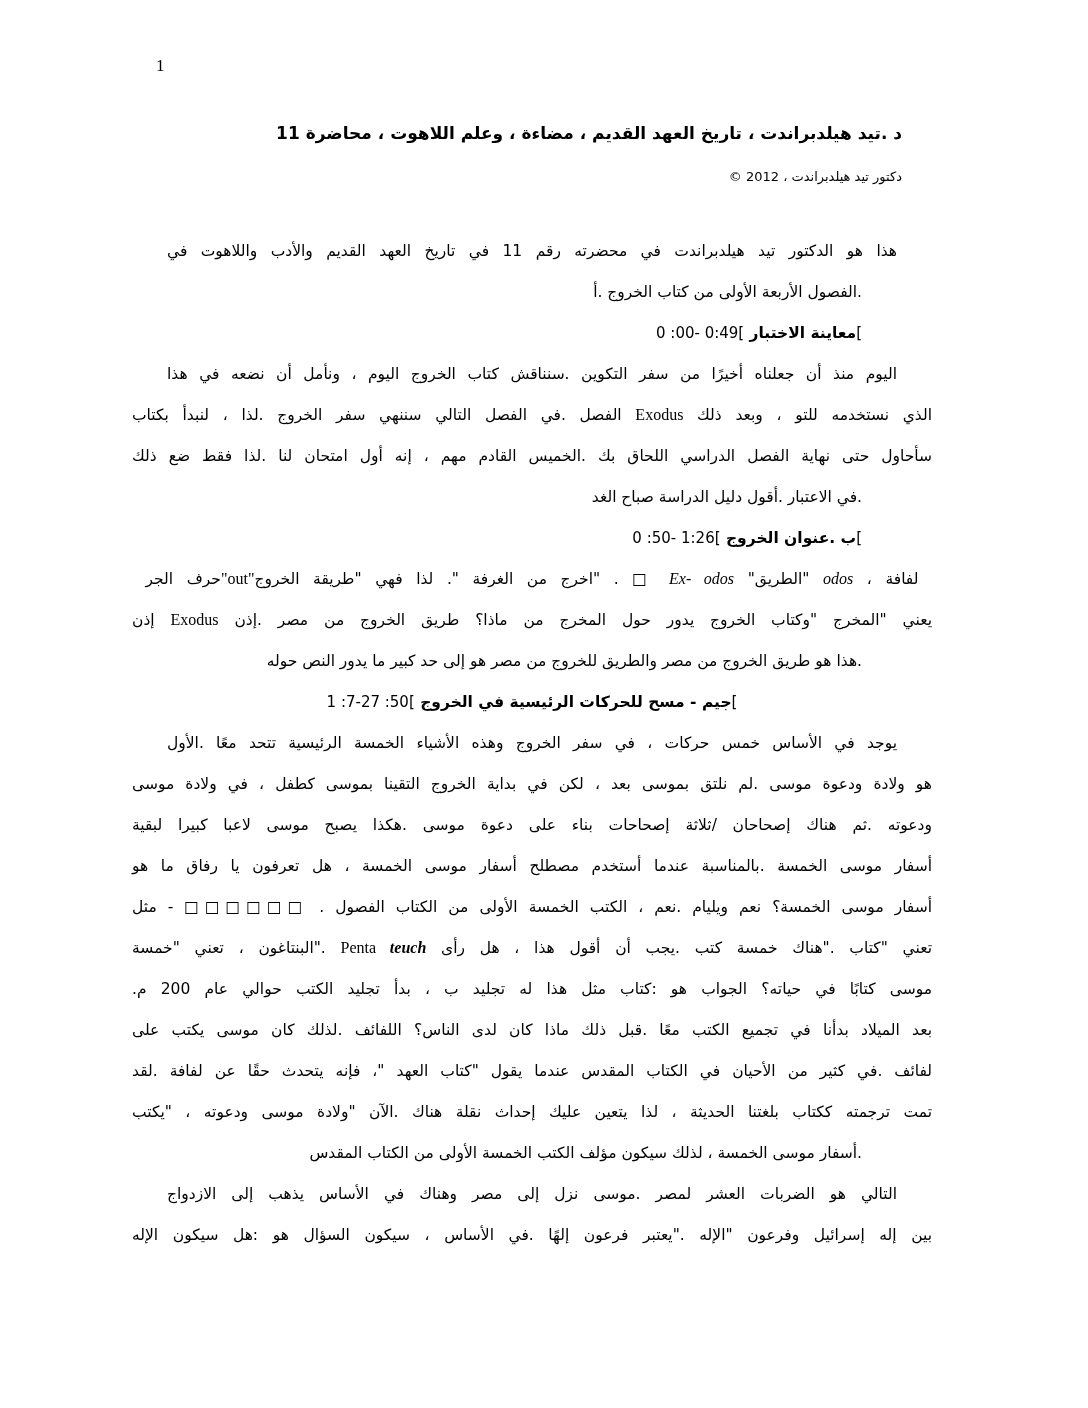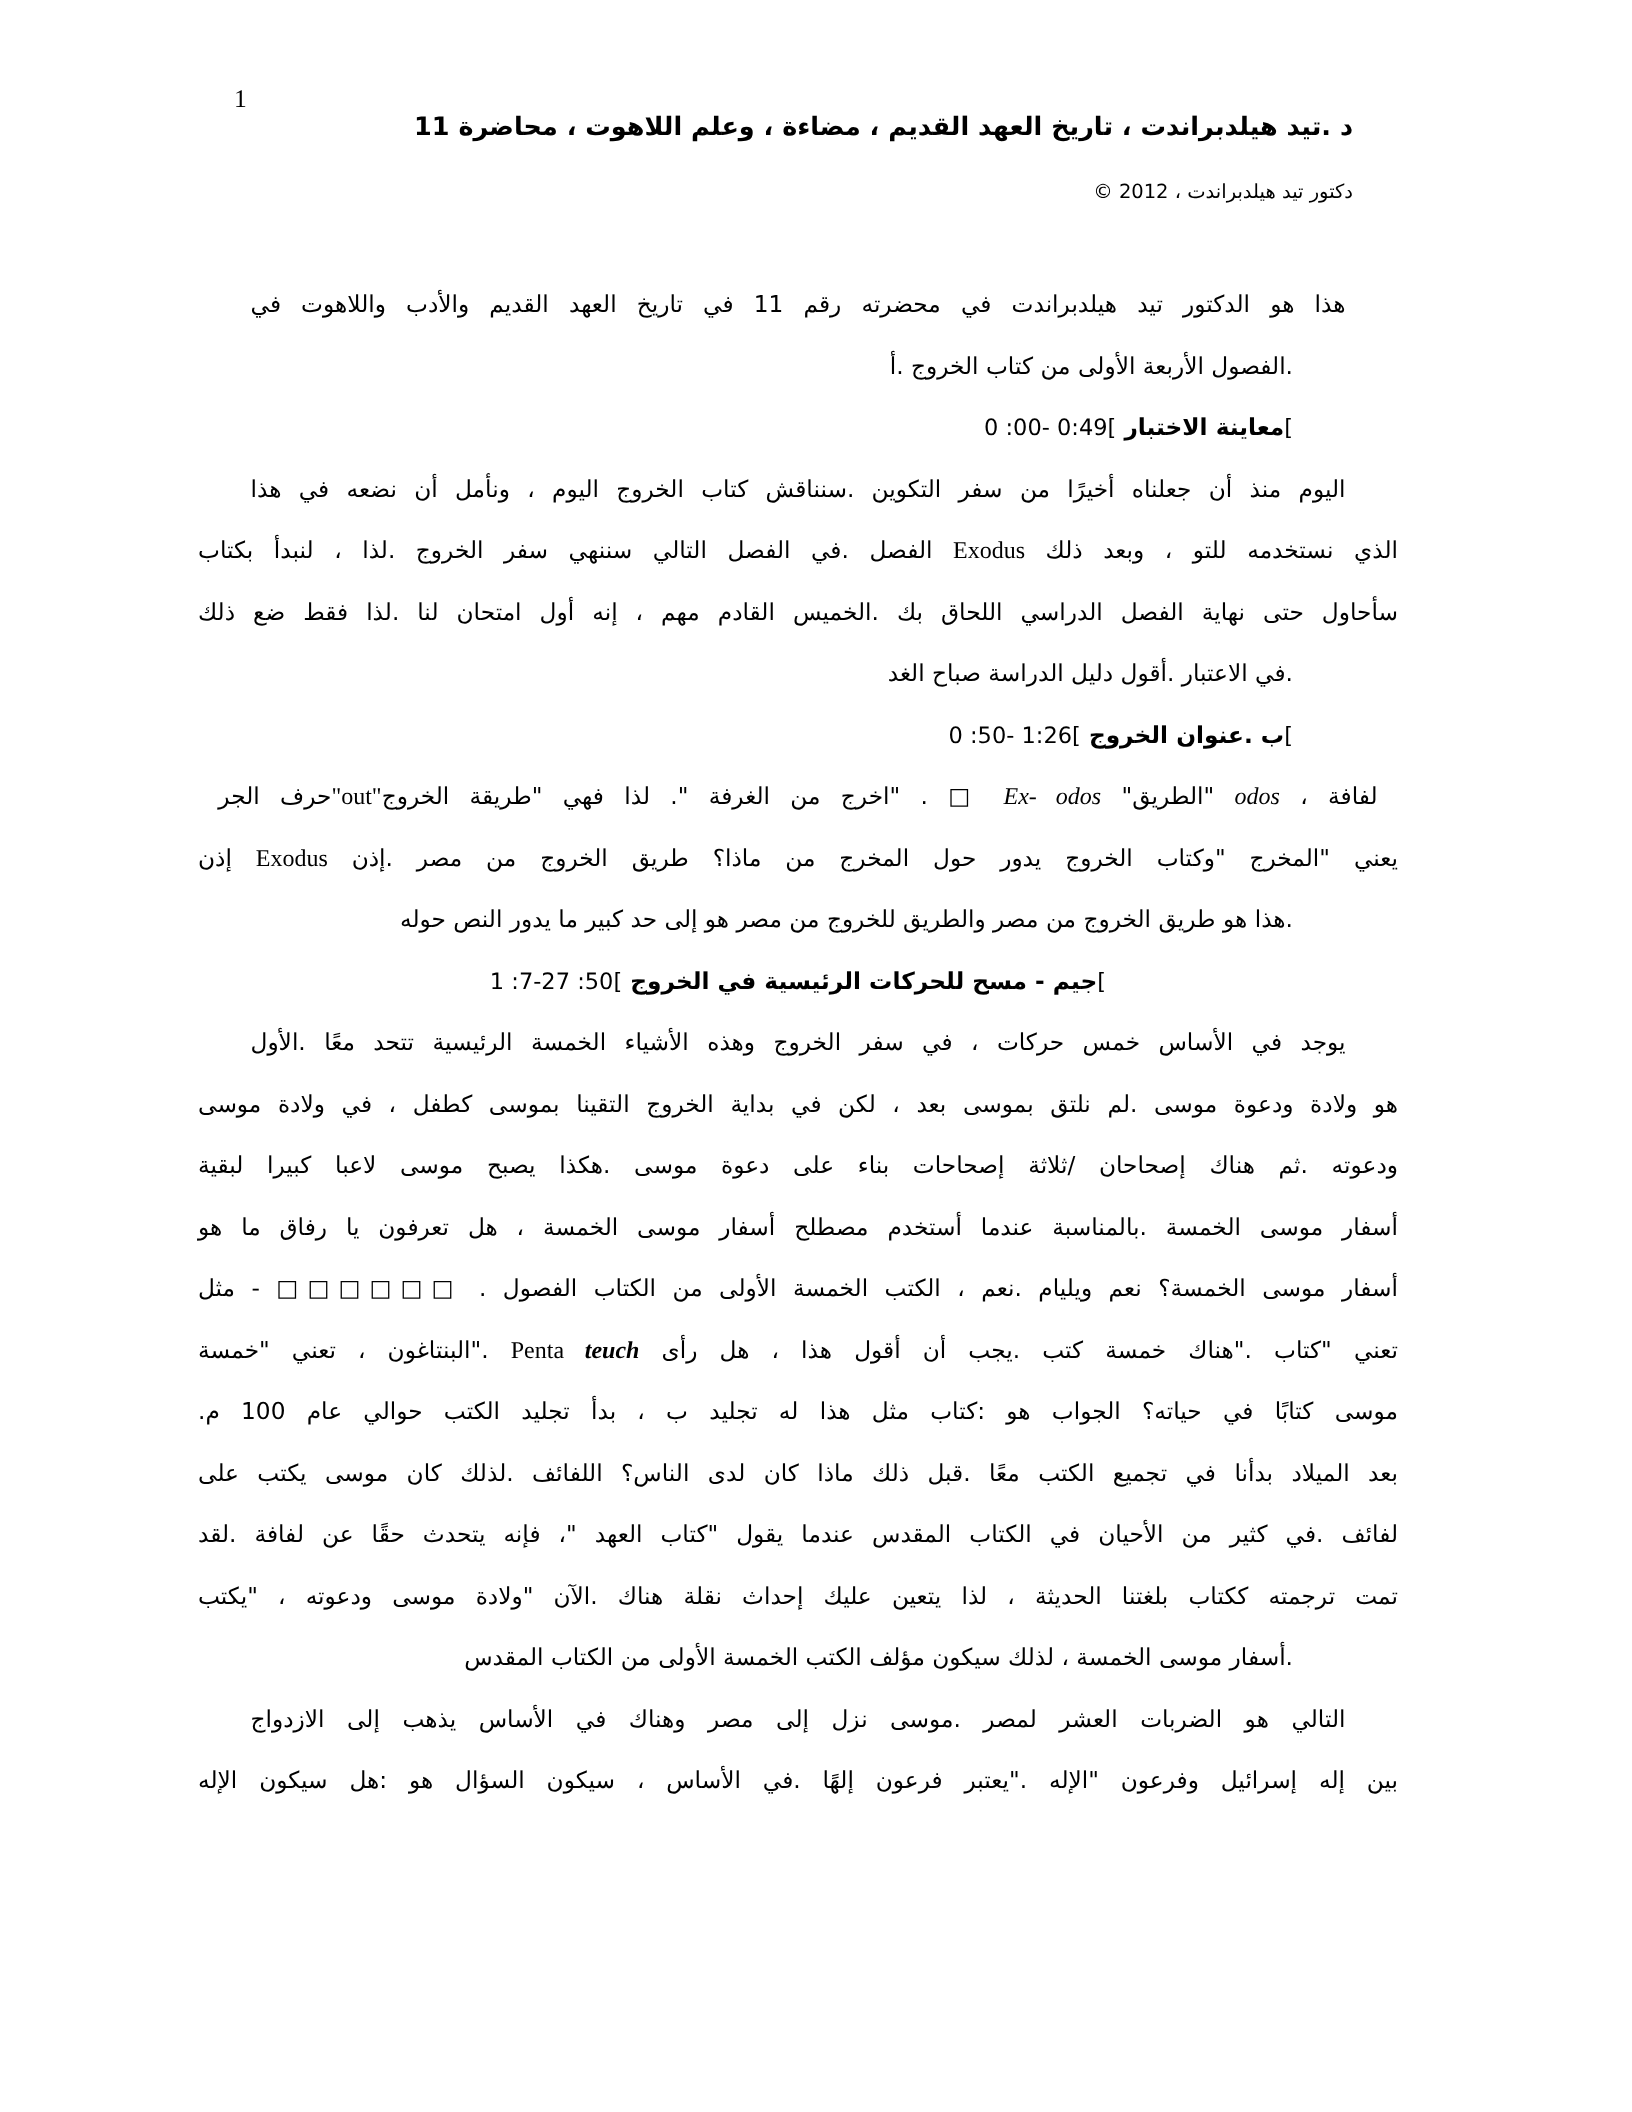--- a/index.html
+++ b/index.html
@@ -29,21 +29,21 @@
     line-height:22px;
     text-align:justify;
     text-align-last:justify;
     overflow:visible;
   }
   .first{padding:0 35px;}
   .r{text-align:right;text-align-last:right;padding-right:70px;}
   .center{text-align:center;text-align-last:center;}
   .hdr{font-weight:bold;}
   .title{
-    margin-top:72px;
+    margin-top:120px;
     height:48px;
     font-size:17px;
     font-weight:bold;
     text-align:center;text-align-last:right;
     padding-right:30px;
     line-height:26px;
   }
   .copyright{
     height:72px;
     font-size:13px;
@@ -76,21 +76,21 @@
       <div class="line"><span class="seg">حرف الجر </span><span class="seg lat" dir="ltr">"out"</span><span class="seg"> لفافة ، </span><span class="seg lat it">odos</span><span class="seg"> "الطريق" </span><span class="seg lat it">Ex- odos</span><span class="seg"> □ . "اخرج من الغرفة ". لذا فهي "طريقة الخروج</span></div>
       <div class="line"><span class="seg">يعني "المخرج "وكتاب الخروج يدور حول المخرج من ماذا؟ طريق الخروج من مصر .إذن </span><span class="seg lat">Exodus</span><span class="seg"> إذن</span></div>
       <div class="line r"><span class="seg">.هذا هو طريق الخروج من مصر والطريق للخروج من مصر هو إلى حد كبير ما يدور النص حوله</span></div>
       <div class="line hdr center"><span class="seg bd">جيم - مسح للحركات الرئيسية في الخروج </span><span class="seg tm" dir="ltr">]50: 7-27: 1[</span></div>
       <div class="line first"><span class="seg">يوجد في الأساس خمس حركات ، في سفر الخروج وهذه الأشياء الخمسة الرئيسية تتحد معًا .الأول</span></div>
       <div class="line"><span class="seg">هو ولادة ودعوة موسى .لم نلتق بموسى بعد ، لكن في بداية الخروج التقينا بموسى كطفل ، في ولادة موسى</span></div>
       <div class="line"><span class="seg">ودعوته .ثم هناك إصحاحان  /ثلاثة إصحاحات بناء على دعوة موسى .هكذا يصبح موسى لاعبا كبيرا لبقية</span></div>
       <div class="line"><span class="seg">أسفار موسى الخمسة .بالمناسبة عندما أستخدم مصطلح أسفار موسى الخمسة ، هل تعرفون يا رفاق ما هو</span></div>
       <div class="line"><span class="seg">أسفار موسى الخمسة؟ نعم ويليام .نعم ، الكتب الخمسة الأولى من الكتاب الفصول . □□□□□□ - مثل</span></div>
       <div class="line"><span class="seg">تعني "كتاب ."هناك خمسة كتب .يجب أن أقول هذا ، هل رأى </span><span class="seg lat">Penta </span><span class="seg lat it bd">teuch</span><span class="seg"> ."البنتاغون ، تعني "خمسة</span></div>
-      <div class="line"><span class="seg">موسى كتابًا في حياته؟ الجواب هو :كتاب مثل هذا له تجليد ب ، بدأ تجليد الكتب حوالي عام 100 م.</span></div>
+      <div class="line"><span class="seg">موسى كتابًا في حياته؟ الجواب هو :كتاب مثل هذا له تجليد ب ، بدأ تجليد الكتب حوالي عام 200 م.</span></div>
       <div class="line"><span class="seg">بعد الميلاد بدأنا في تجميع الكتب معًا .قبل ذلك ماذا كان لدى الناس؟ اللفائف .لذلك كان موسى يكتب على</span></div>
       <div class="line"><span class="seg">لفائف .في كثير من الأحيان في الكتاب المقدس عندما يقول "كتاب العهد "، فإنه يتحدث حقًا عن لفافة .لقد</span></div>
       <div class="line"><span class="seg">تمت ترجمته ككتاب بلغتنا الحديثة ، لذا يتعين عليك إحداث نقلة هناك .الآن "ولادة موسى ودعوته ، "يكتب</span></div>
       <div class="line r"><span class="seg">.أسفار موسى الخمسة ، لذلك سيكون مؤلف الكتب الخمسة الأولى من الكتاب المقدس</span></div>
       <div class="line first"><span class="seg">التالي هو الضربات العشر لمصر .موسى نزل إلى مصر وهناك في الأساس يذهب إلى الازدواج</span></div>
       <div class="line"><span class="seg">بين إله إسرائيل وفرعون "الإله ."يعتبر فرعون إلهًا .في الأساس ، سيكون السؤال هو :هل سيكون الإله</span></div>
     </div>
 </div>
 
 </body></html>

